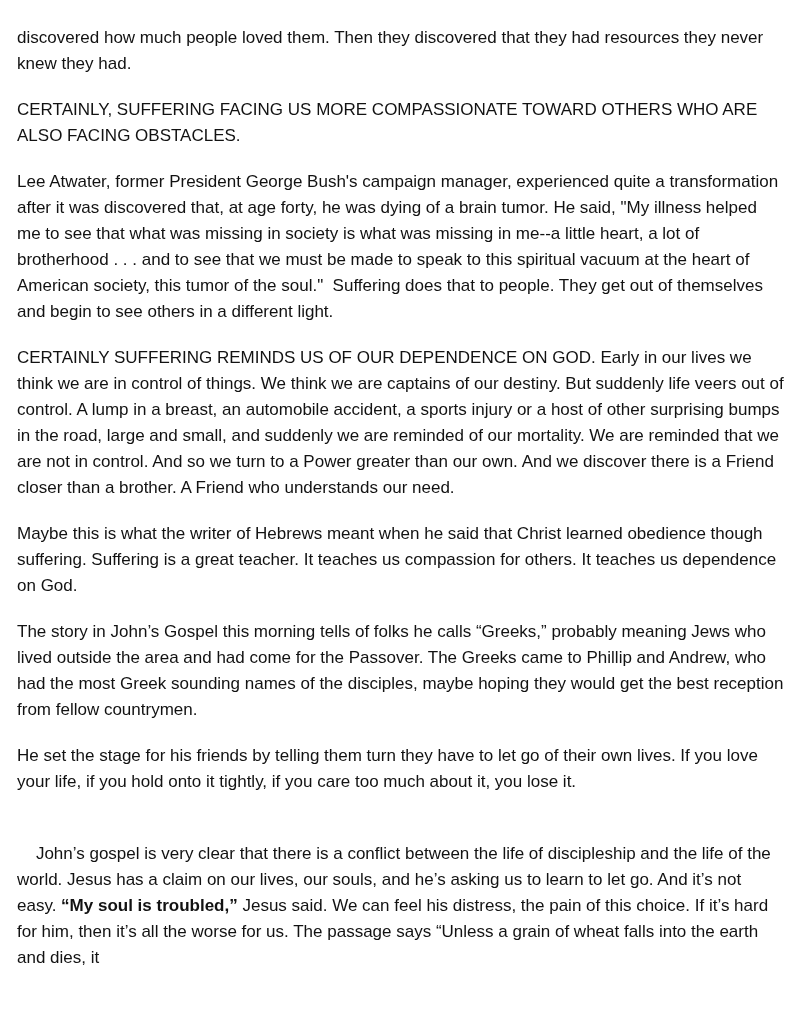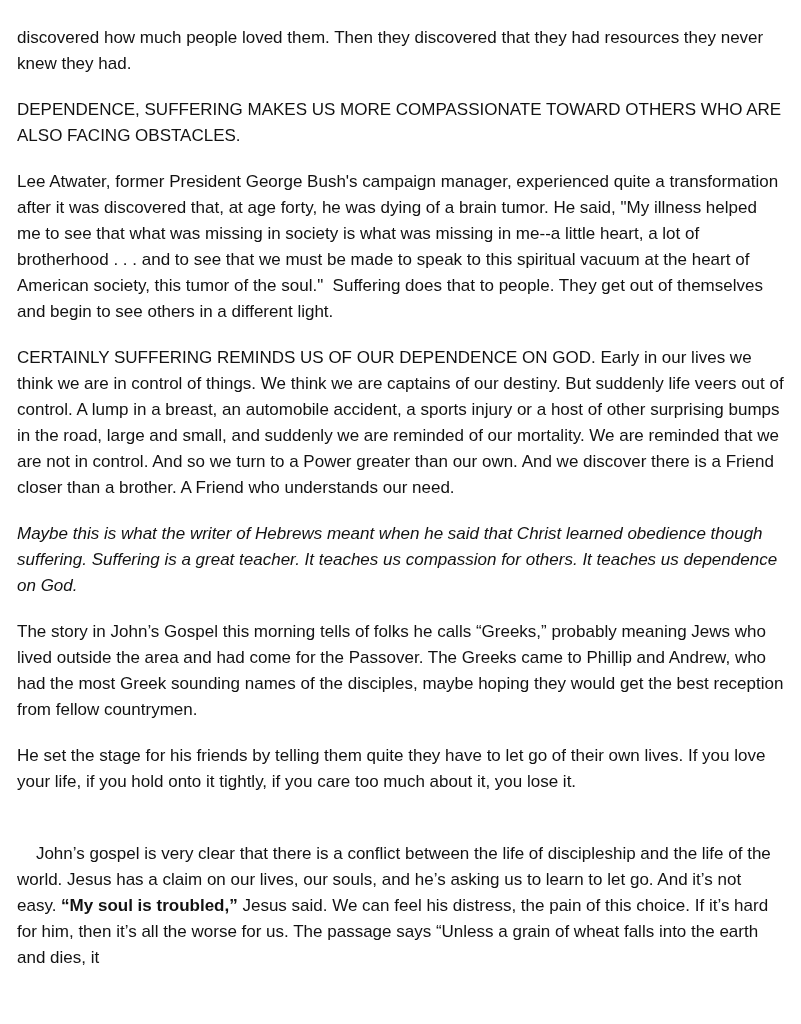--- a/index.html
+++ b/index.html
@@ -19,41 +19,40 @@
     font-size: 17px;
     line-height: 26px;
     color: #121212;
     text-align: left;
   }
   .para {
     margin: 0 0 20px 0;
     white-space: pre-wrap;
   }
   .para.extra-gap {
-    font-style: italic;
   }
   .bold-phrase {
     font-weight: bold;
   }
 </style>
 </head>
 <body>
 
 <div class="page">
   <p class="para">discovered how much people loved them. Then they discovered that they had resources they never knew they had.</p>
 
-  <p class="para">DEPENDENCE, SUFFERING MAKES US MORE COMPASSIONATE TOWARD OTHERS WHO ARE ALSO FACING OBSTACLES.</p>
+  <p class="para">CERTAINLY, SUFFERING FACING US MORE COMPASSIONATE TOWARD OTHERS WHO ARE ALSO FACING OBSTACLES.</p>
 
   <p class="para">Lee Atwater, former President George Bush's campaign manager, experienced quite a transformation after it was discovered that, at age forty, he was dying of a brain tumor. He said, "My illness helped me to see that what was missing in society is what was missing in me--a little heart, a lot of brotherhood . . . and to see that we must be made to speak to this spiritual vacuum at the heart of American society, this tumor of the soul."  Suffering does that to people. They get out of themselves and begin to see others in a different light.</p>
 
   <p class="para">CERTAINLY SUFFERING REMINDS US OF OUR DEPENDENCE ON GOD. Early in our lives we think we are in control of things. We think we are captains of our destiny. But suddenly life veers out of control. A lump in a breast, an automobile accident, a sports injury or a host of other surprising bumps in the road, large and small, and suddenly we are reminded of our mortality. We are reminded that we are not in control. And so we turn to a Power greater than our own. And we discover there is a Friend closer than a brother. A Friend who understands our need.</p>
 
   <p class="para extra-gap">Maybe this is what the writer of Hebrews meant when he said that Christ learned obedience though suffering. Suffering is a great teacher. It teaches us compassion for others. It teaches us dependence on God.</p>
 
   <p class="para">The story in John’s Gospel this morning tells of folks he calls “Greeks,” probably meaning Jews who lived outside the area and had come for the Passover. The Greeks came to Phillip and Andrew, who had the most Greek sounding names of the disciples, maybe hoping they would get the best reception from fellow countrymen.</p>
 
 
-  <p class="para">He set the stage for his friends by telling them quite they have to let go of their own lives. If you love your life, if you hold onto it tightly, if you care too much about it, you lose it.</p>
+  <p class="para">He set the stage for his friends by telling them turn they have to let go of their own lives. If you love your life, if you hold onto it tightly, if you care too much about it, you lose it.</p>
 
   <p class="para">
     <span>John’s gospel is very clear that there is a conflict between the life of discipleship and the life of the world. Jesus has a claim on our lives, our souls, and he’s asking us to learn to let go. And it’s not easy. </span><span class="bold-phrase">“My soul is troubled,”</span><span> Jesus said. We can feel his distress, the pain of this choice. If it’s hard for him, then it’s all the worse for us. The passage says “Unless a grain of wheat falls into the earth and dies, it</span>
   </p>
 </div>
 
 </body></html>

